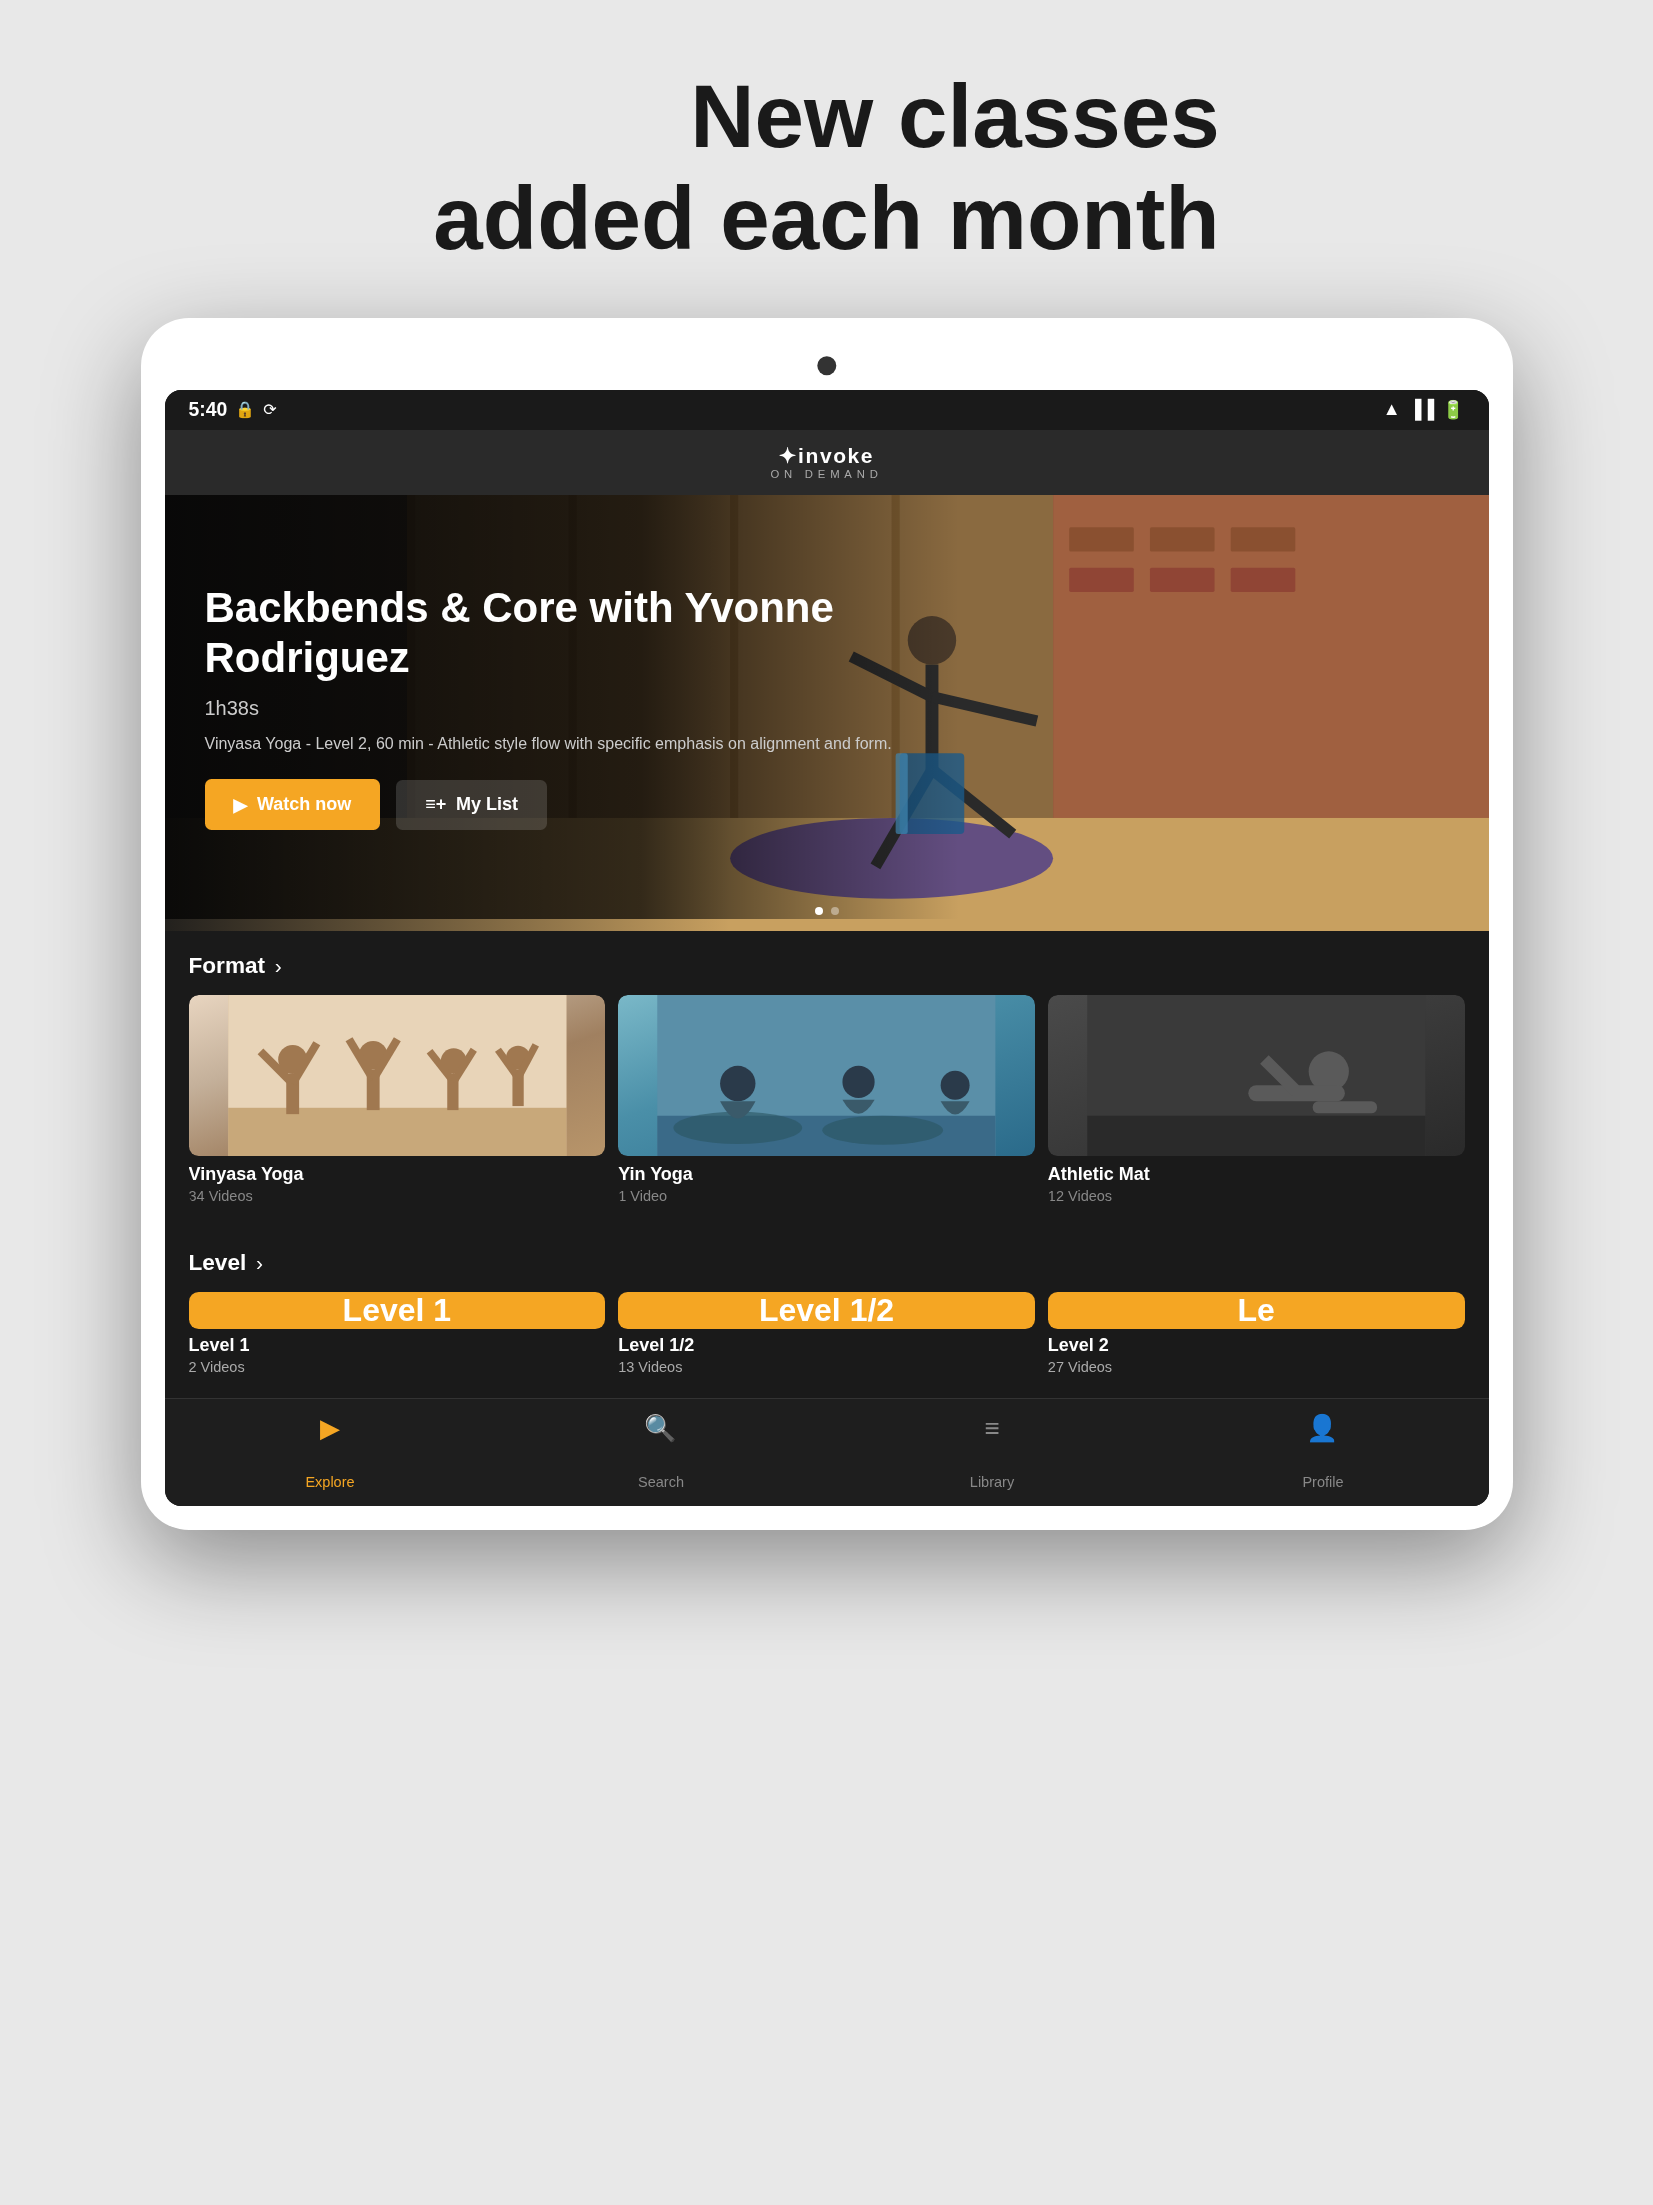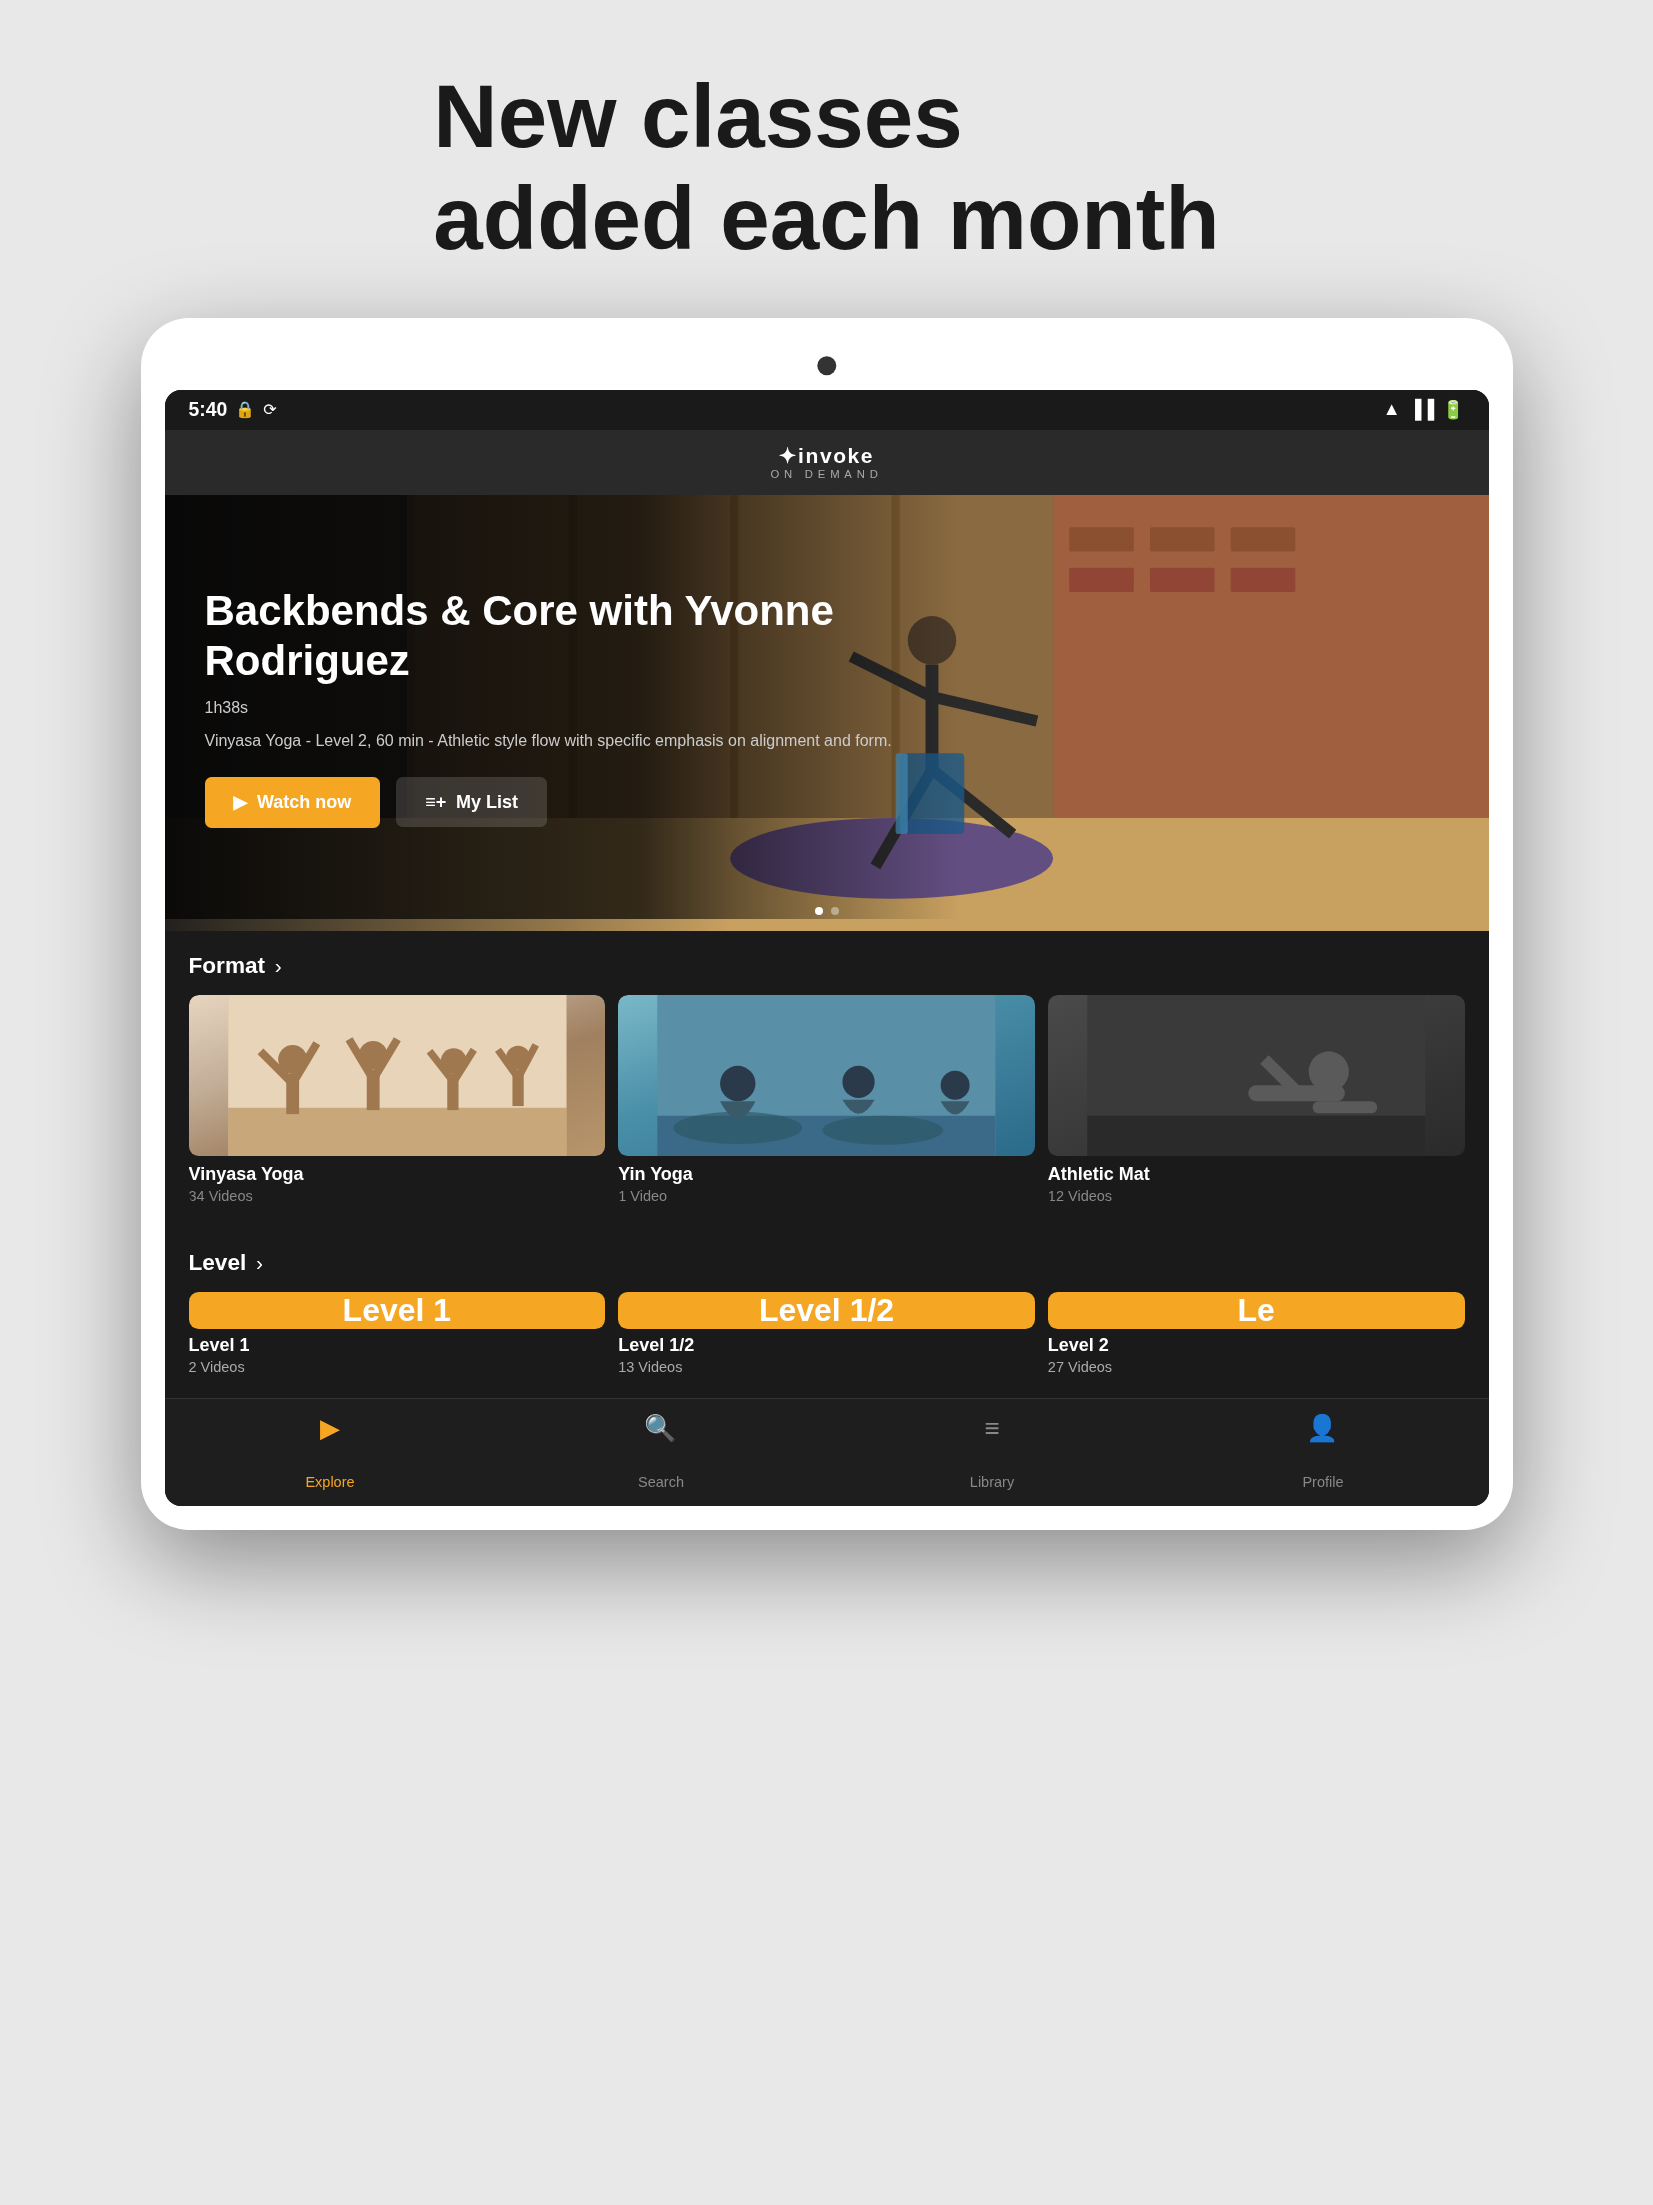--- a/index.html
+++ b/index.html
@@ -7,21 +7,21 @@
       background: #e8e8e8;
       font-family: -apple-system, BlinkMacSystemFont, 'Helvetica Neue', Arial, sans-serif;
       width: 1653px;
       height: 2205px;
       overflow: hidden;
       display: flex;
       flex-direction: column;
       align-items: center;
     }
     .page-header {
-      text-align: left;
+      text-align: right;
       padding: 65px 0 48px 0;
     }
     .page-title {
       font-size: 89px;
       font-weight: 800;
       color: #1a1a1a;
       line-height: 1.15;
     }
     .device-wrapper {
       width: 1372px;
@@ -122,21 +122,21 @@
     }
     .hero-title {
       color: white;
       font-size: 42px;
       font-weight: 800;
       line-height: 1.2;
       margin-bottom: 13px;
     }
     .hero-duration {
       color: #ccc;
-      font-size: 16px;
+      font-size: 20px;
       margin-bottom: 13px;
     }
     .hero-description {
       color: #ccc;
       font-size: 16px;
       line-height: 1.4;
       margin-bottom: 24px;
     }
     .hero-buttons {
       display: flex;

